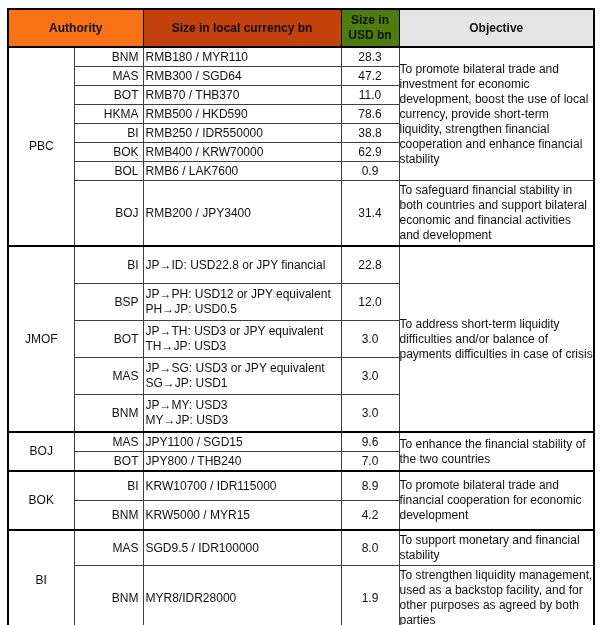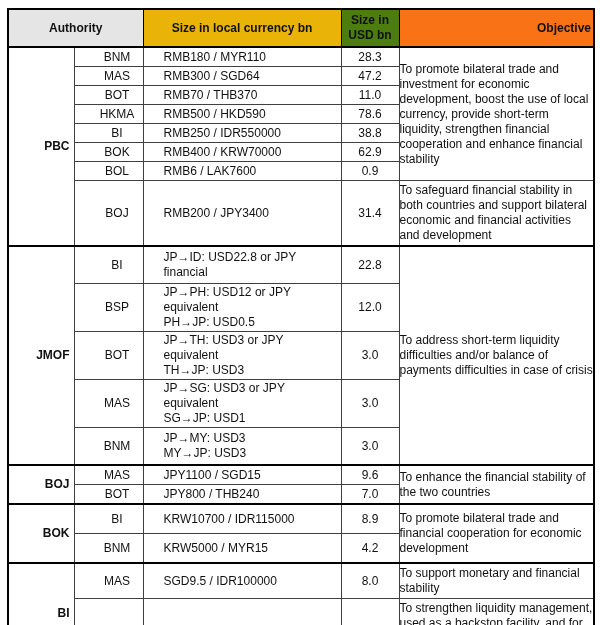--- a/index.html
+++ b/index.html
@@ -30,23 +30,23 @@
   }
   thead th{
     background:#dbe5f1;
     font-weight:bold;
     text-align:center;
     border:1px solid #000;
     border-bottom:2px solid #000;
     padding:3px 2px;
     height:26px;
   }
-  td.auth{font-weight:bold;text-align:right;}
-  td.cpty{text-align:center;padding-left:21px;margin-left:24px;}
-  td.local{text-align:left;padding-left:20px;white-space:pre-line;}
+  td.auth{font-weight:normal;text-align:center;}
+  td.cpty{text-align:right;padding-left:21px;margin-left:24px;}
+  td.local{text-align:left;padding-left:2px;white-space:pre-line;}
   td.usd{text-align:center;}
   td.obj{text-align:left;padding:2px 0;}
   tr.sec-top td{border-top:2px solid #000;}
   tr.sec-PBC td{height:16px;}
   tr.sec-JMOF td{height:34px;}
   tr.sec-BOJ td{height:16px;}
   tr.sec-BOK td{height:26px;}
   tr.sec-BI td{height:26px;}
 </style>
 </head>
@@ -56,24 +56,24 @@
   <table>
     <colgroup>
       <col class="c-auth">
         <col class="c-cpty">
         <col class="c-local">
         <col class="c-usd">
         <col class="c-obj">
     </colgroup>
     <thead>
       <tr>
-        <th colspan="2" style="background: #e5e5e5;">Authority</th>
-        <th style="background: #eab308; margin-top: 36px;">Size in local currency bn</th>
+        <th colspan="2" style="background: #f97316;">Authority</th>
+        <th style="background: #c2410c; margin-top: 36px;">Size in local currency bn</th>
         <th style="background: #4d7c0f;">Size in USD bn</th>
-        <th style="background: #f97316; text-align: right;">Objective</th>
+        <th style="background: #e5e5e5;">Objective</th>
       </tr>
     </thead>
     <tbody id="table-body">
         <tr class="sec-PBC sec-top">
           <td class="auth" rowspan="8">PBC</td>
           <td class="cpty">BNM</td>
           <td class="local">RMB180 / MYR110</td>
           <td class="usd">28.3</td>
           <td class="obj" rowspan="7">To promote bilateral trade and investment for economic development, boost the use of local currency, provide short-term liquidity, strengthen financial cooperation and enhance financial stability</td>
         </tr>

